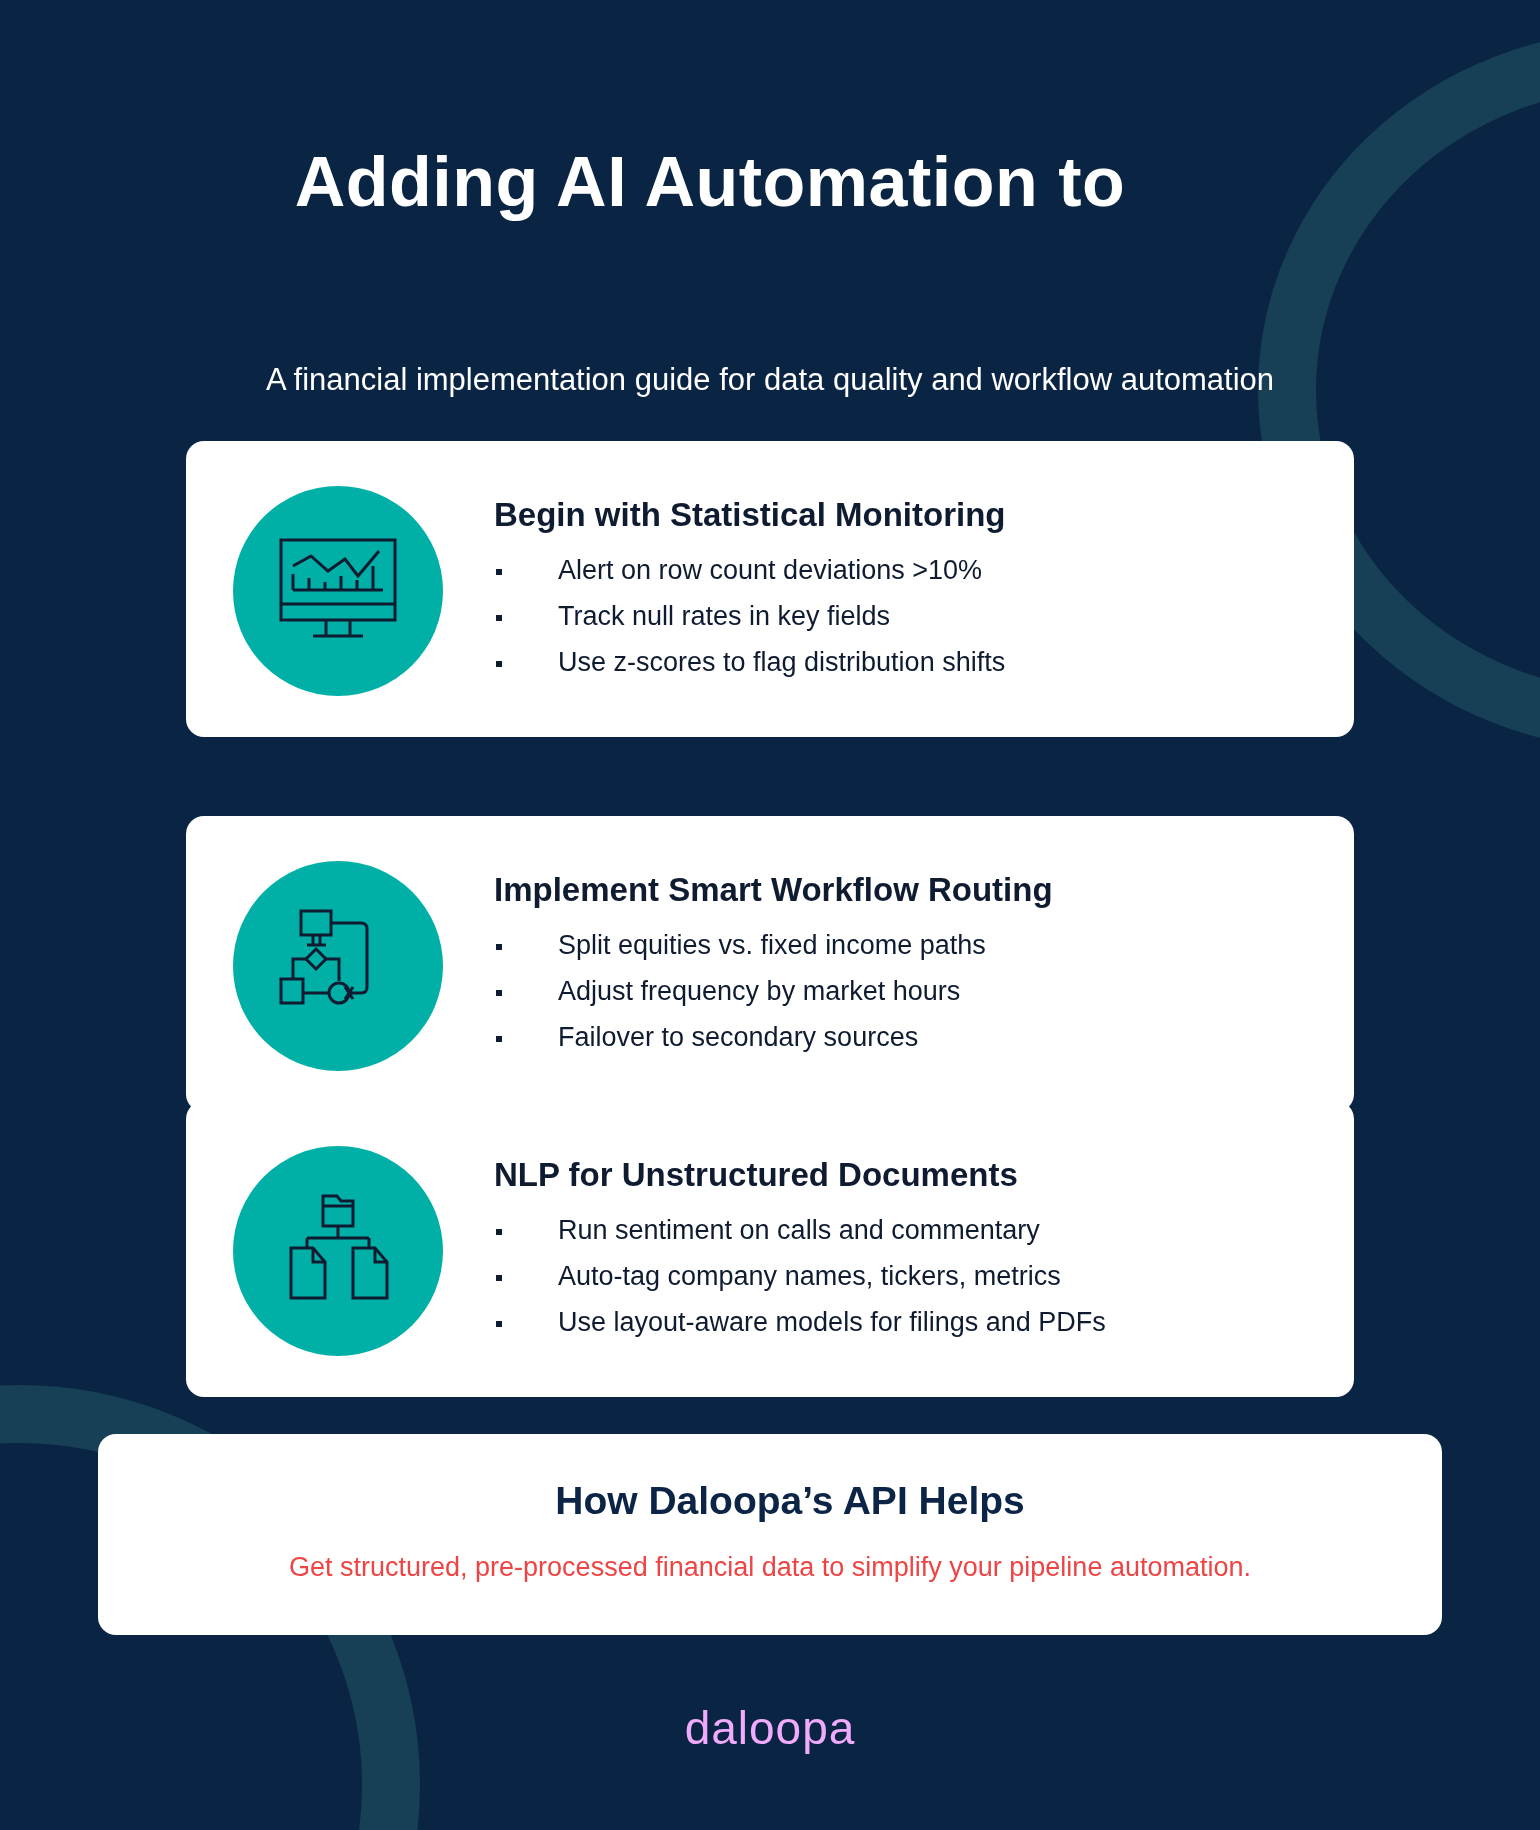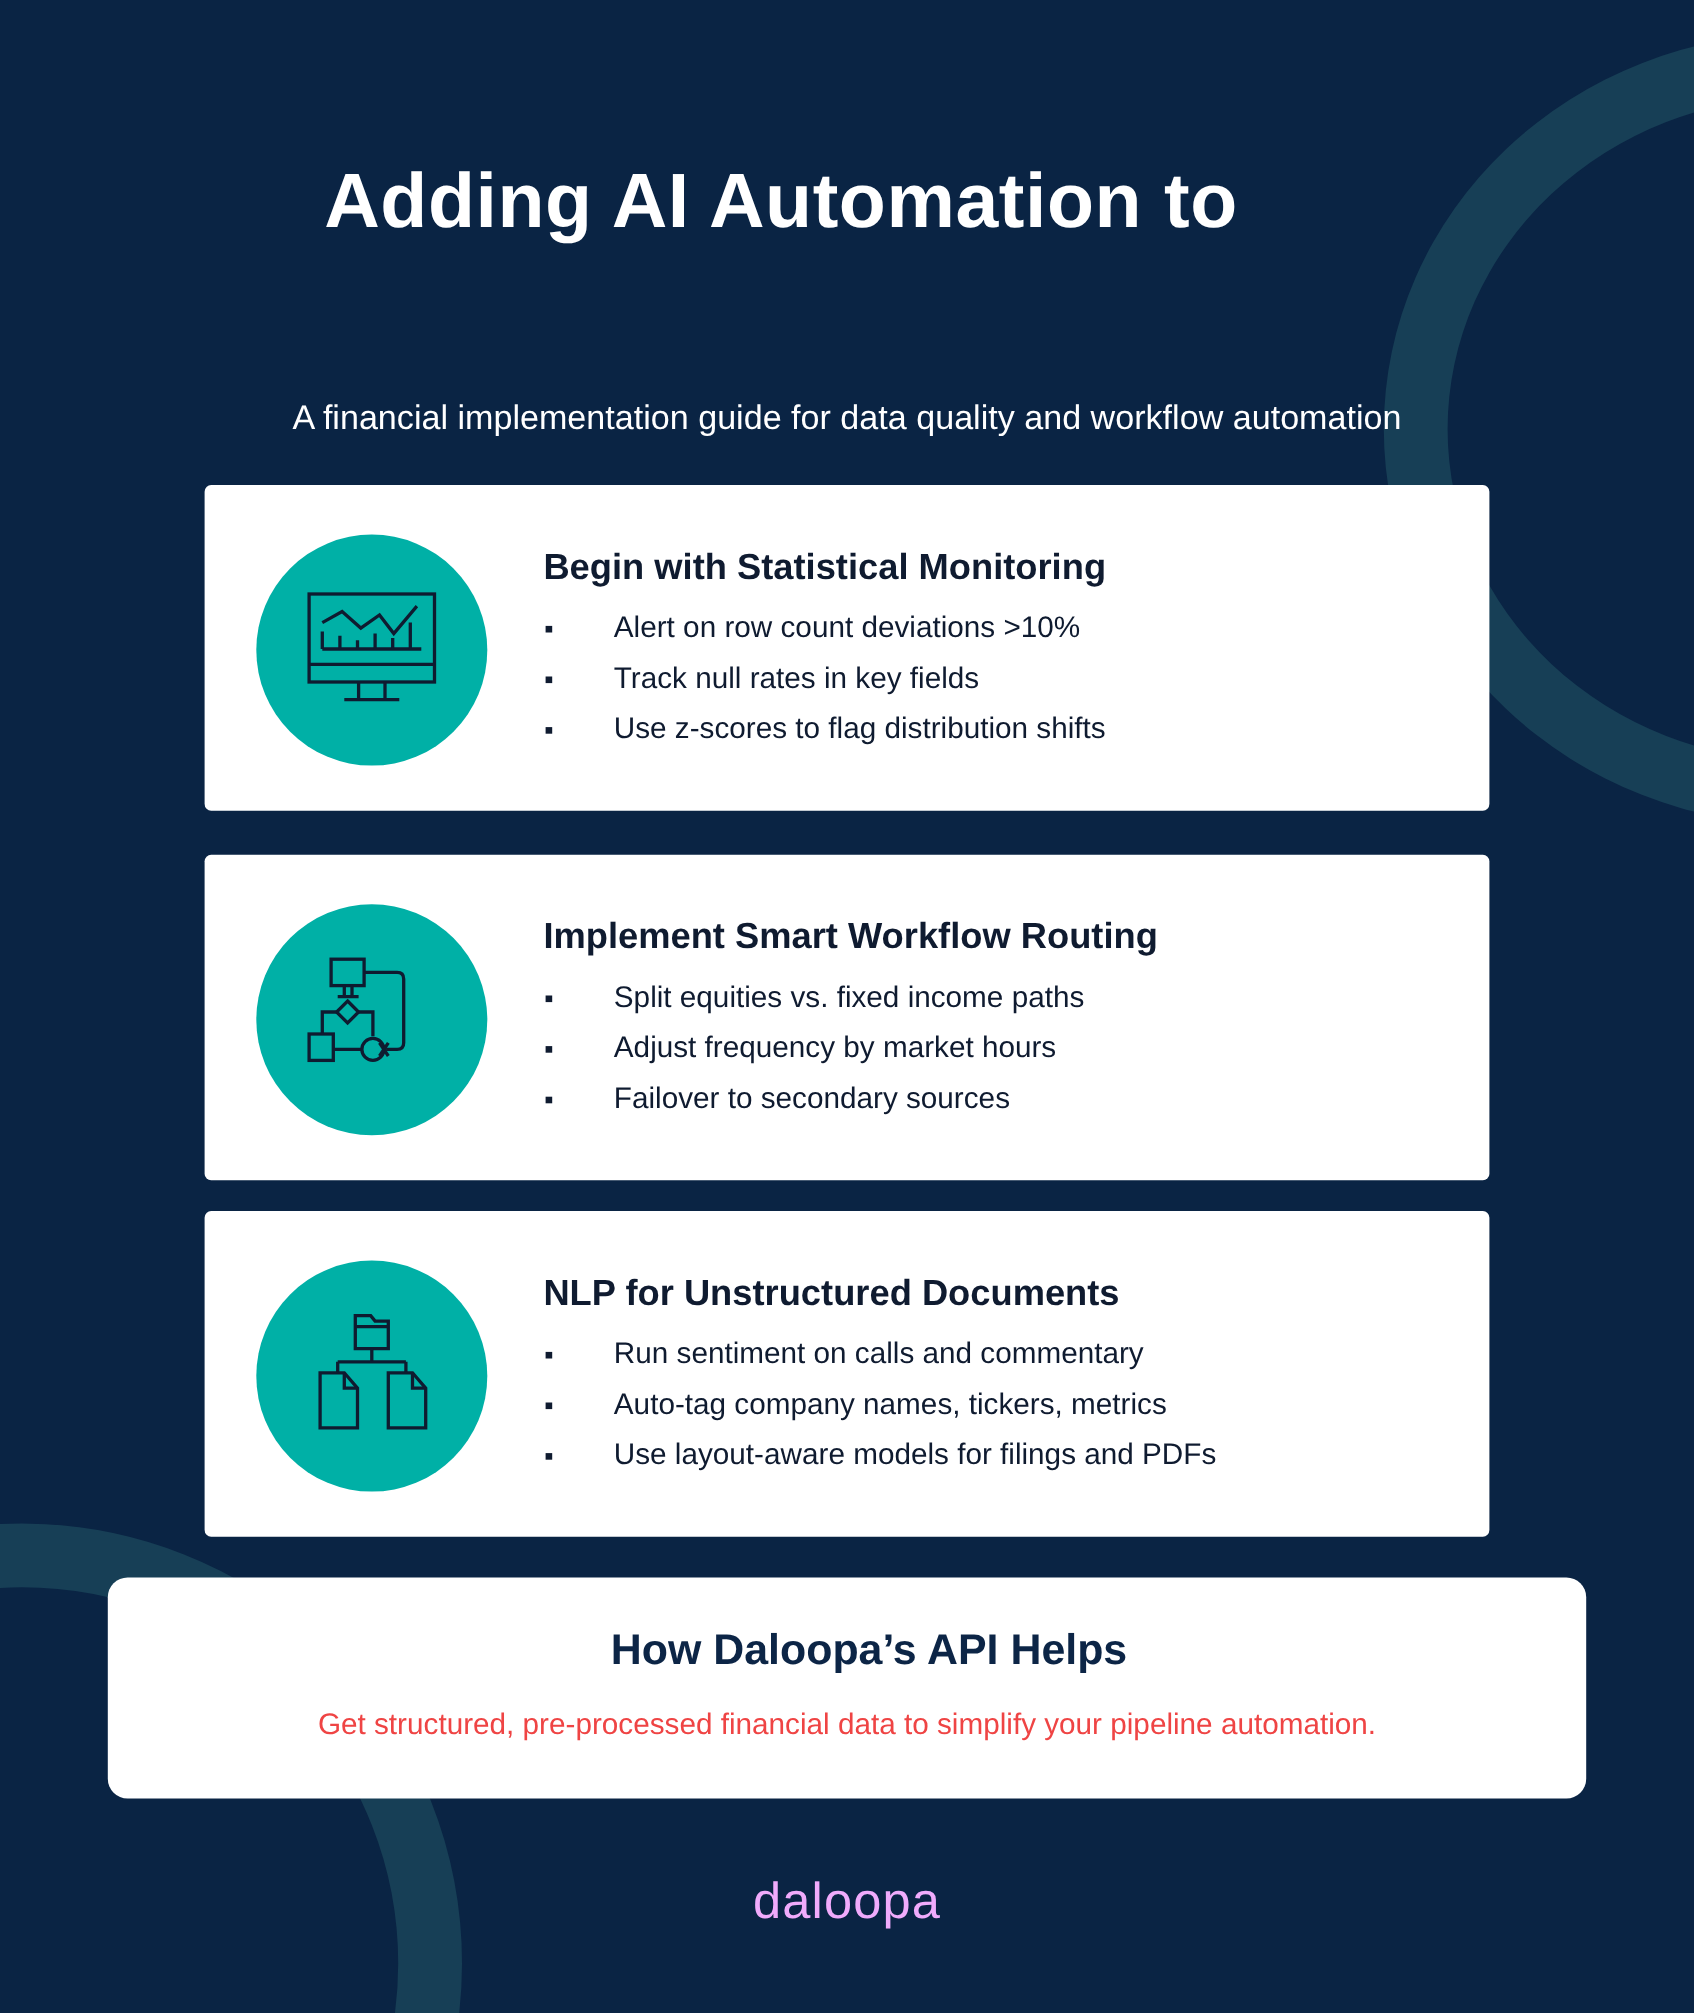--- a/index.html
+++ b/index.html
@@ -26,21 +26,21 @@
     font-size: 70px; font-weight: bold; line-height: 108px;
     letter-spacing: 0.5px;
   }
   .subtitle {
     position: absolute; left: 0; width: 1540px; top: 358px;
     text-align: center; color: #ffffff;
     font-size: 31px; line-height: 44px;
   }
   .card {
     position: absolute; left: 186px; width: 1168px; height: 296px;
-    background: #ffffff; border-radius: 6px; padding-left: 32px;
+    background: #ffffff; border-radius: 18px; padding-left: 32px;
   }
   .icon-circle {
     position: absolute; left: 47px; top: 45px;
     width: 210px; height: 210px; border-radius: 50%;
     background: #00b0a6;
     display: flex; align-items: center; justify-content: center;
   }
   .icon-circle svg { width: 130px; height: 130px; }
   .card-body { position: absolute; left: 308px; top: 50px; }
   .card-heading {
@@ -112,21 +112,21 @@
         <span class="sq"></span>
         <span>Track null rates in key fields</span>
       </div>
     <div class="bullet">
         <span class="sq"></span>
         <span>Use z-scores to flag distribution shifts</span>
       </div>
   </div>
 </div>
 
-<div class="card" style="top:777px;text-align:right;">
+<div class="card" style="top:816px;text-align:right;">
   <div class="icon-circle">
     <svg viewBox="0 0 130 130" fill="none" stroke="#0f1b30" stroke-width="3">
       <rect x="28" y="10" width="30" height="24"></rect>
       <path d="M58 22 H88 Q94 22 94 28 V86 Q94 92 88 92 H78"></path>
       <line x1="40" y1="34" x2="40" y2="44"></line>
       <line x1="47" y1="34" x2="47" y2="44"></line>
       <line x1="34" y1="44" x2="53" y2="44"></line>
       <polygon points="43,48 53,58 43,68 33,58"></polygon>
       <path d="M33 58 H20 V78"></path>
       <path d="M53 58 H66 V80"></path>

